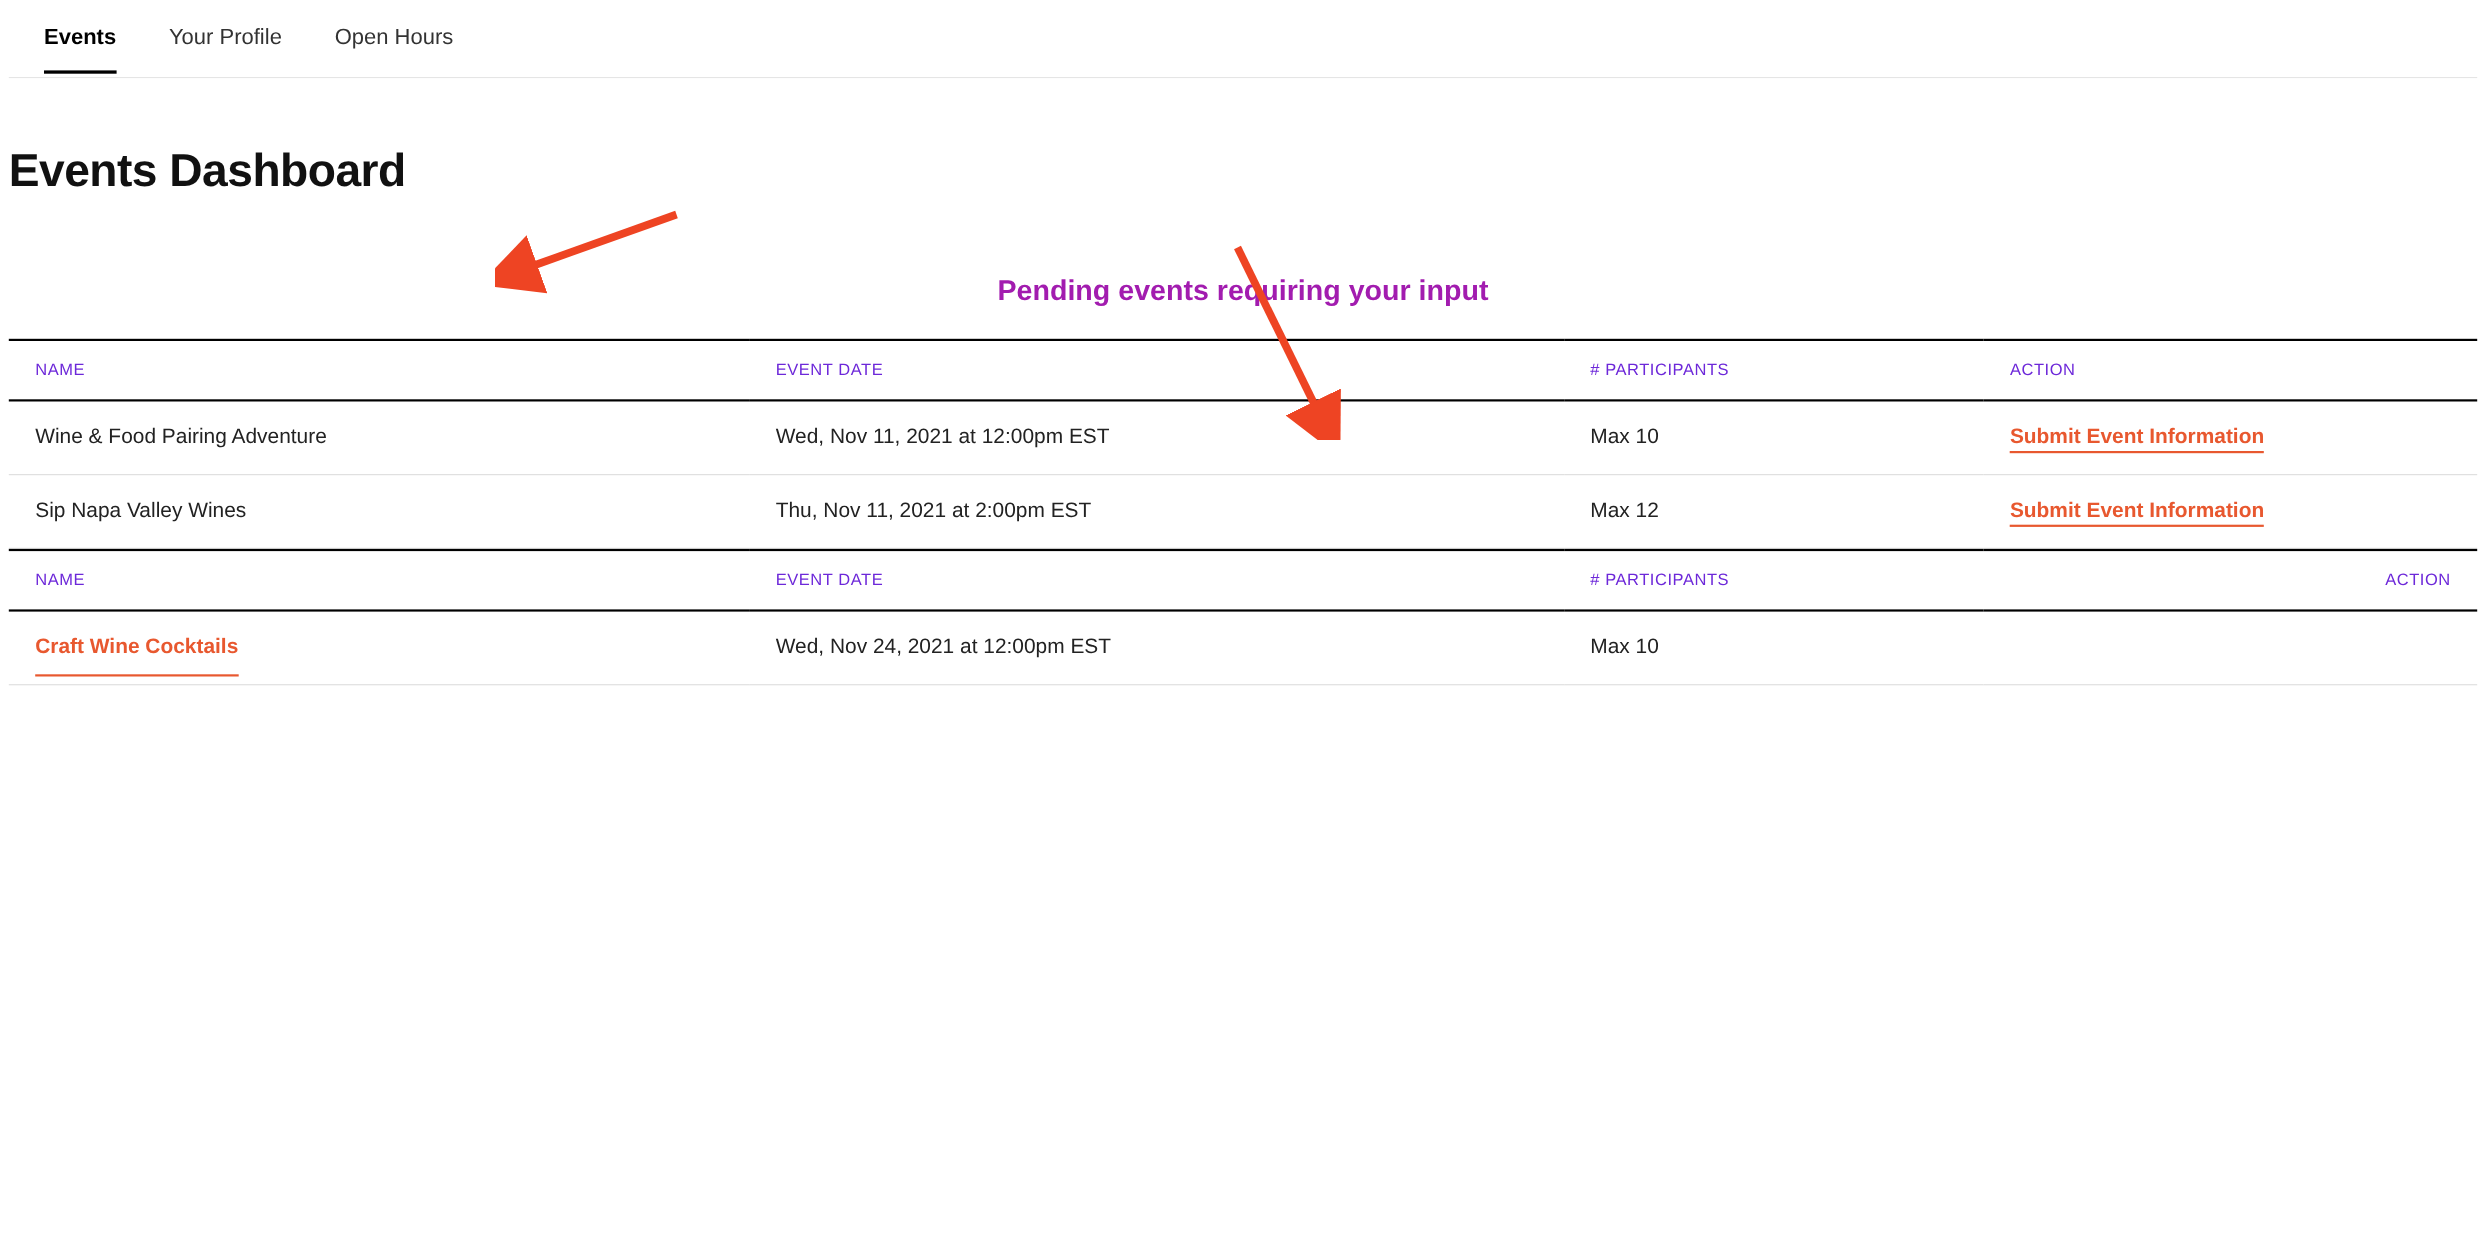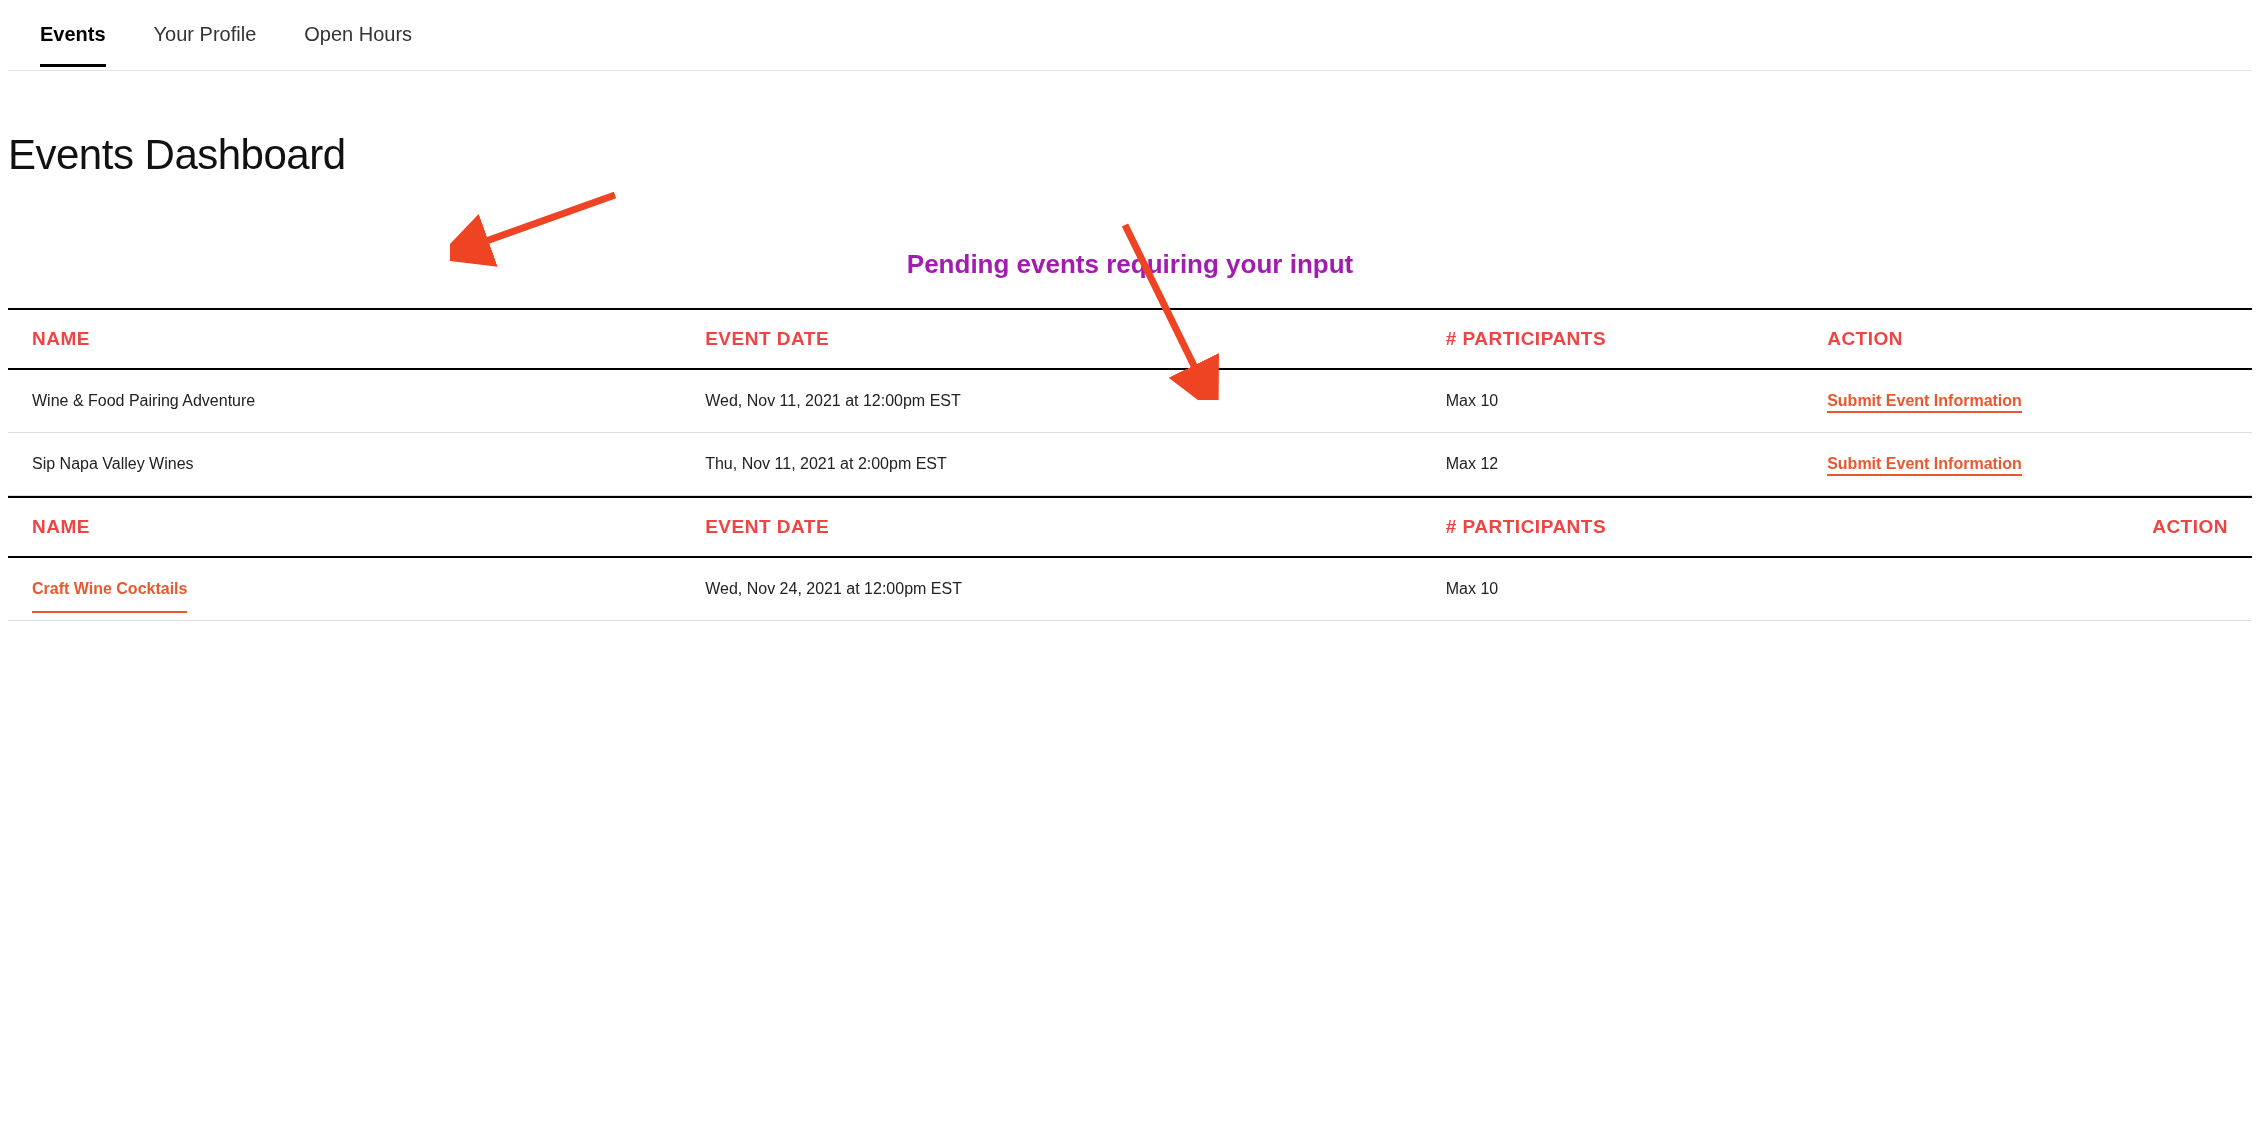--- a/index.html
+++ b/index.html
@@ -31,21 +31,21 @@
     .tab.active {
       font-weight: 700;
       color: #000;
       border-bottom: 3px solid #000;
     }
     .content {
       padding: 0 0 40px 0;
     }
     h1.page-title {
       font-size: 42px;
-      font-weight: 400;
+      font-weight: 700;
       color: #111;
       margin: 60px 0 0 0;
       letter-spacing: -0.5px;
     }
     h2.section-title {
       font-size: 26px;
       font-weight: 700;
       color: #a21caf;
       margin: 70px 0 28px 0;
       text-align: center;
@@ -53,31 +53,31 @@
     table.events-table {
       width: 100%;
       border-collapse: collapse;
     }
     table.events-table thead tr {
       border-top: 2px solid #000;
       border-bottom: 2px solid #000;
     }
     table.events-table th {
       text-align: left;
-      font-size: 19px;
-      font-weight: 700;
+      font-size: 15px;
+      font-weight: 400;
       letter-spacing: 0.5px;
       padding: 18px 24px;
-      color: #ef4444;
+      color: #6d28d9;
     }
     table.events-table tbody tr {
       border-bottom: 1px solid #ddd;
     }
     table.events-table td {
-      font-size: 16px;
+      font-size: 19px;
       color: #222;
       padding: 22px 24px;
     }
     .action-link {
       color: #e8582f;
       font-weight: 700;
       text-decoration: none;
       border-bottom: 2px solid #e8582f;
       padding-bottom: 2px;
       cursor: pointer;

